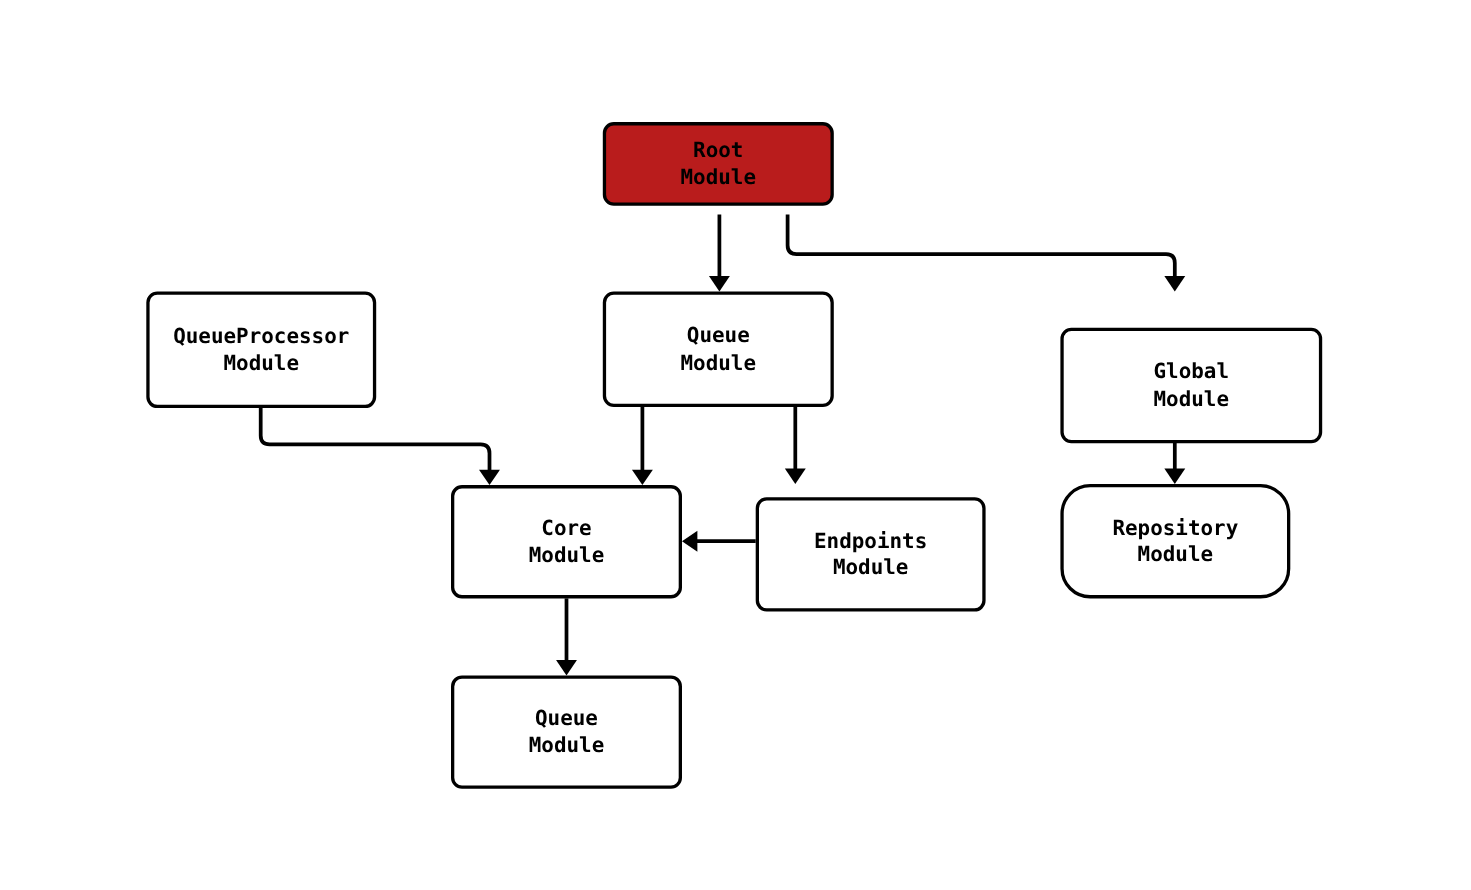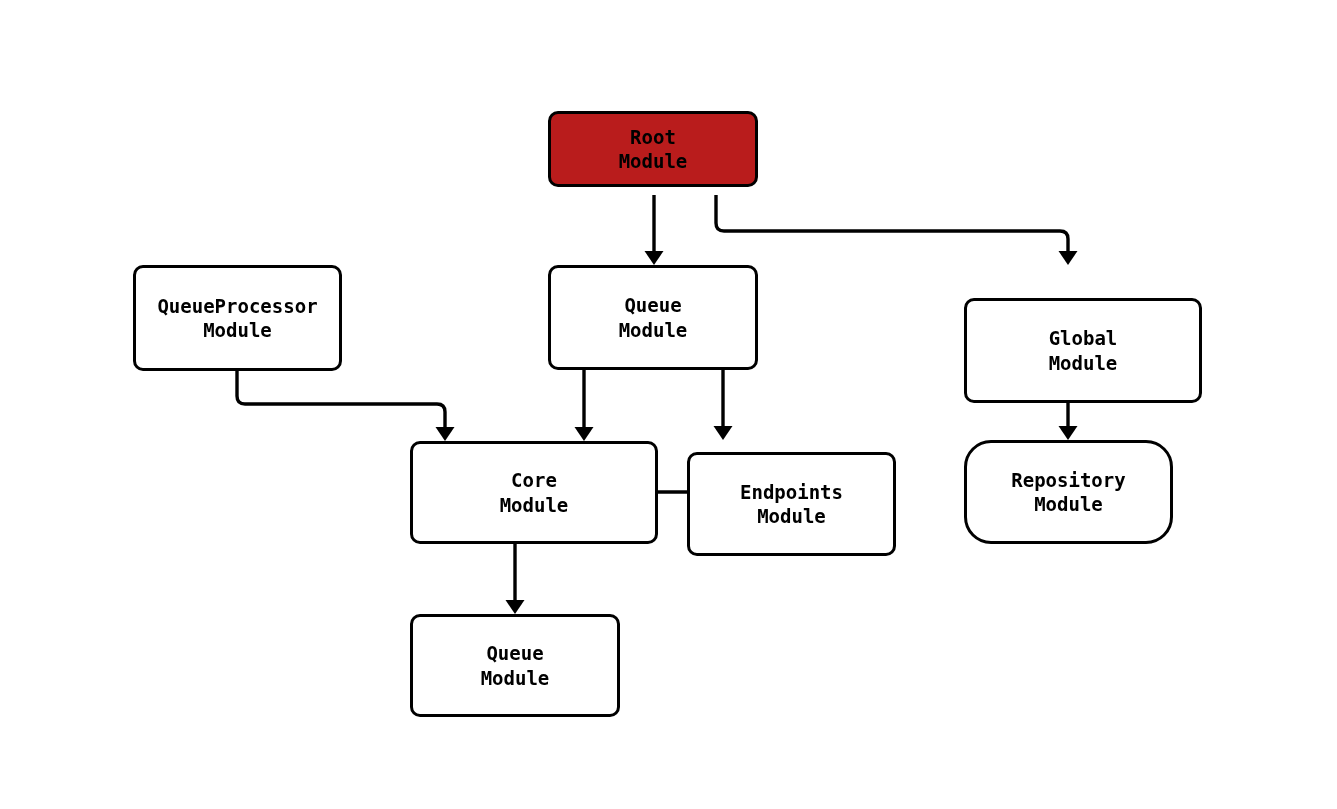--- a/index.html
+++ b/index.html
@@ -85,21 +85,21 @@
   <div class="node" style="left: 548px; top: 265px; width: 210px; height: 105px; border-color: rgb(0, 0, 0); background: rgb(255, 255, 255);">
     <span class="node-label">Queue
 Module</span>
   </div>
 
   <div class="node" style="left: 964px; top: 265px; width: 238px; height: 105px; border-color: rgb(0, 0, 0); background: rgb(255, 255, 255); margin-top: 33px;">
     <span class="node-label">Global
 Module</span>
   </div>
 
-  <div class="node" style="left: 410px; top: 441px; width: 248px; height: 103px; border-color: rgb(0, 0, 0); background: rgb(255, 255, 255);">
+  <div class="node" style="left: 410px; top: 441px; width: 210px; height: 103px; border-color: rgb(0, 0, 0); background: rgb(255, 255, 255);">
     <span class="node-label">Core
 Module</span>
   </div>
 
   <div class="node" style="left: 687px; top: 440px; width: 209px; height: 104px; border-color: rgb(0, 0, 0); background: rgb(255, 255, 255); margin-top: 12px;">
     <span class="node-label">Endpoints
 Module</span>
   </div>
 
   <div class="node" style="left: 964px; top: 440px; width: 209px; height: 104px; border-color: rgb(0, 0, 0); background: rgb(255, 255, 255); border-radius: 27px;">

